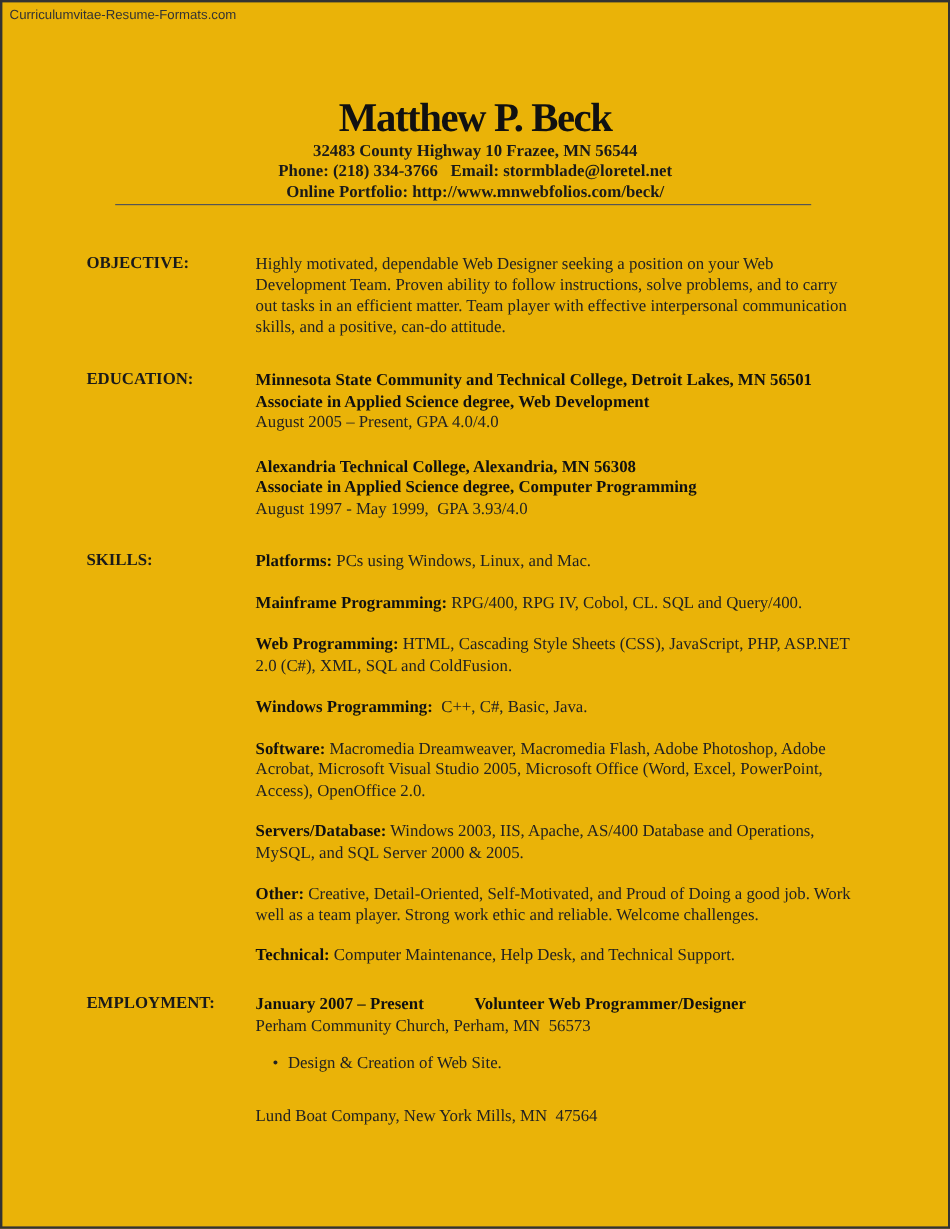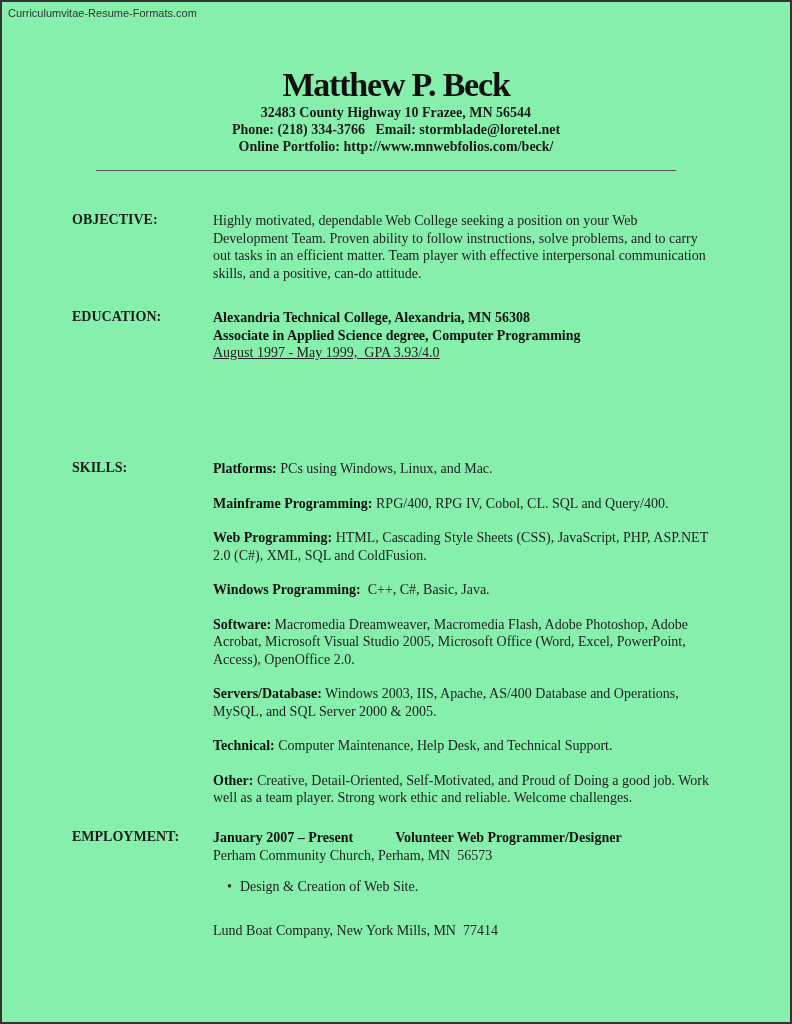--- a/index.html
+++ b/index.html
@@ -2,30 +2,30 @@
 <html><head>
 <meta charset="utf-8">
 <style>
   html, body { margin: 0; padding: 0; background: #ffffff; }
   body { width: 792px; height: 1024px; overflow: hidden; }
   .page {
     position: relative;
     width: 792px; height: 1024px;
     box-sizing: border-box;
     border: 2px solid #333;
-    background: #86efac;
+    background: #eab308;
     font-family: "Liberation Serif", serif;
     color: #222;
   }
   .watermark {
     position: absolute; left: 6px; top: 5px;
     font-family: "Liberation Sans", sans-serif;
     font-size: 11px; color: #333;
   }
-  .header { position: absolute; left: 0; right: 0; top: 64px; text-align: center; }
+  .header { position: absolute; left: 0; right: 0; top: 78px; text-align: center; }
   .name {
     font-size: 34px; font-weight: bold; letter-spacing: -1.2px;
     color: #111; line-height: 38px;
   }
   .contact { font-size: 14px; font-weight: bold; line-height: 17px; color: #1a1a1a; }
   .rule {
     position: absolute; left: 94px; width: 580px; top: 168px;
     height: 0; border-top: 1px solid #555;
   }
   .section { position: absolute; left: 70px; width: 650px; }
@@ -55,59 +55,64 @@
     <div class="name">Matthew P. Beck</div>
     <div class="contact">32483 County Highway 10 Frazee, MN 56544</div>
     <div class="contact" style="white-space:pre;">Phone: (218) 334-3766   Email: stormblade@loretel.net</div>
     <div class="contact">Online Portfolio: http://www.mnwebfolios.com/beck/</div>
   </div>
 
   <div class="rule"></div>
 
   <div class="section" style="top:210px;">
     <div class="label">OBJECTIVE:</div>
-    <div class="content" style="width:500px;">Highly motivated, dependable Web College seeking a position on your Web Development Team. Proven ability to follow instructions, solve problems, and to carry out tasks in an efficient matter. Team player with effective interpersonal communication skills, and a positive, can-do attitude.</div>
+    <div class="content" style="width:500px;">Highly motivated, dependable Web Designer seeking a position on your Web Development Team. Proven ability to follow instructions, solve problems, and to carry out tasks in an efficient matter. Team player with effective interpersonal communication skills, and a positive, can-do attitude.</div>
   </div>
 
   <div class="section" style="top:307px;">
     <div class="label">EDUCATION:</div>
     <div class="content">
+      <div class="block" style="margin-bottom:19px;">
+        <div class="b">Minnesota State Community and Technical College, Detroit Lakes, MN 56501</div>
+        <div class="b">Associate in Applied Science degree, Web Development</div>
+        <div>August 2005 – Present, GPA 4.0/4.0</div>
+      </div>
       <div class="block">
         <div class="b">Alexandria Technical College, Alexandria, MN  56308</div>
         <div class="b">Associate in Applied Science degree, Computer Programming</div>
-        <div style="white-space:pre;text-decoration:underline;">August 1997 - May 1999,  GPA 3.93/4.0</div>
+        <div style="white-space:pre;">August 1997 - May 1999,  GPA 3.93/4.0</div>
       </div>
     </div>
   </div>
 
   <div class="section" style="top:458px;">
     <div class="label">SKILLS:</div>
     <div class="content">
       <div class="block" style="margin-bottom:17px;"><span class="b">Platforms:</span><span> PCs using Windows, Linux, and Mac.</span></div>
       <div class="block" style="margin-bottom:17px;"><span class="b">Mainframe Programming:</span><span> RPG/400, RPG IV, Cobol, CL. SQL and Query/400.</span></div>
       <div class="block" style="margin-bottom:17px;"><span class="b">Web Programming:</span><span> HTML, Cascading Style Sheets (CSS), JavaScript, PHP, ASP.NET 2.0 (C#), XML, SQL and ColdFusion.</span></div>
       <div class="block" style="margin-bottom:17px;"><span class="b">Windows Programming:</span><span style="white-space:pre;">  C++, C#, Basic, Java.</span></div>
       <div class="block" style="margin-bottom:17px;"><span class="b">Software:</span><span> Macromedia Dreamweaver, Macromedia Flash, Adobe Photoshop, Adobe Acrobat, Microsoft Visual Studio 2005, Microsoft Office (Word, Excel, PowerPoint, Access), OpenOffice 2.0.</span></div>
       <div class="block" style="margin-bottom:17px;"><span class="b">Servers/Database:</span><span>  Windows 2003, IIS, Apache, AS/400 Database and Operations, MySQL,  and SQL Server 2000 &amp; 2005.</span></div>
+      <div class="block"><span class="b">Other:</span><span> Creative, Detail-Oriented, Self-Motivated, and Proud of Doing a good job. Work well as a team player. Strong work ethic and reliable. Welcome challenges.</span></div>
       <div class="block" style="margin-bottom:17px;"><span class="b">Technical:</span><span> Computer Maintenance, Help Desk, and Technical Support.</span></div>
-      <div class="block"><span class="b">Other:</span><span> Creative, Detail-Oriented, Self-Motivated, and Proud of Doing a good job. Work well as a team player. Strong work ethic and reliable. Welcome challenges.</span></div>
     </div>
   </div>
 
   <div class="section" style="top:827px;">
     <div class="label">EMPLOYMENT:</div>
     <div class="content">
       <div>
         <div class="job-head">
           <span>January 2007 – Present</span><span class="title">Volunteer Web Programmer/Designer</span>
         </div>
         <div style="white-space:pre;">Perham Community Church, Perham, MN  56573</div>
         <ul class="bullets">
           <li>Design &amp; Creation of Web Site.</li>
         </ul>
       </div>
       <div>
-        <div style="white-space:pre;">Lund Boat Company, New York Mills, MN  77414</div>
+        <div style="white-space:pre;">Lund Boat Company, New York Mills, MN  47564</div>
       </div>
     </div>
   </div>
 
 </div>
 
 </body></html>

